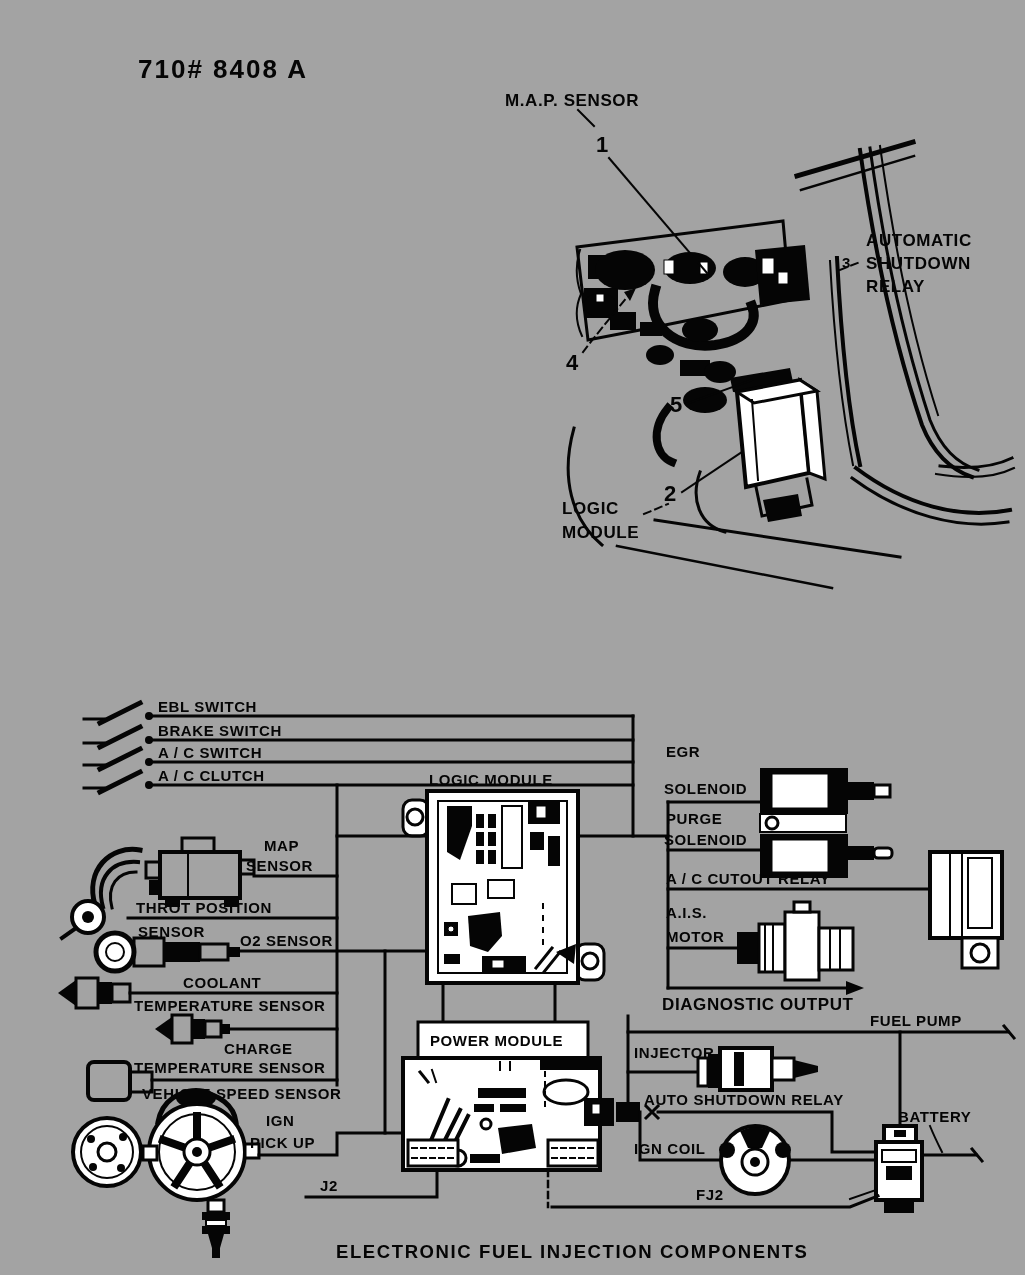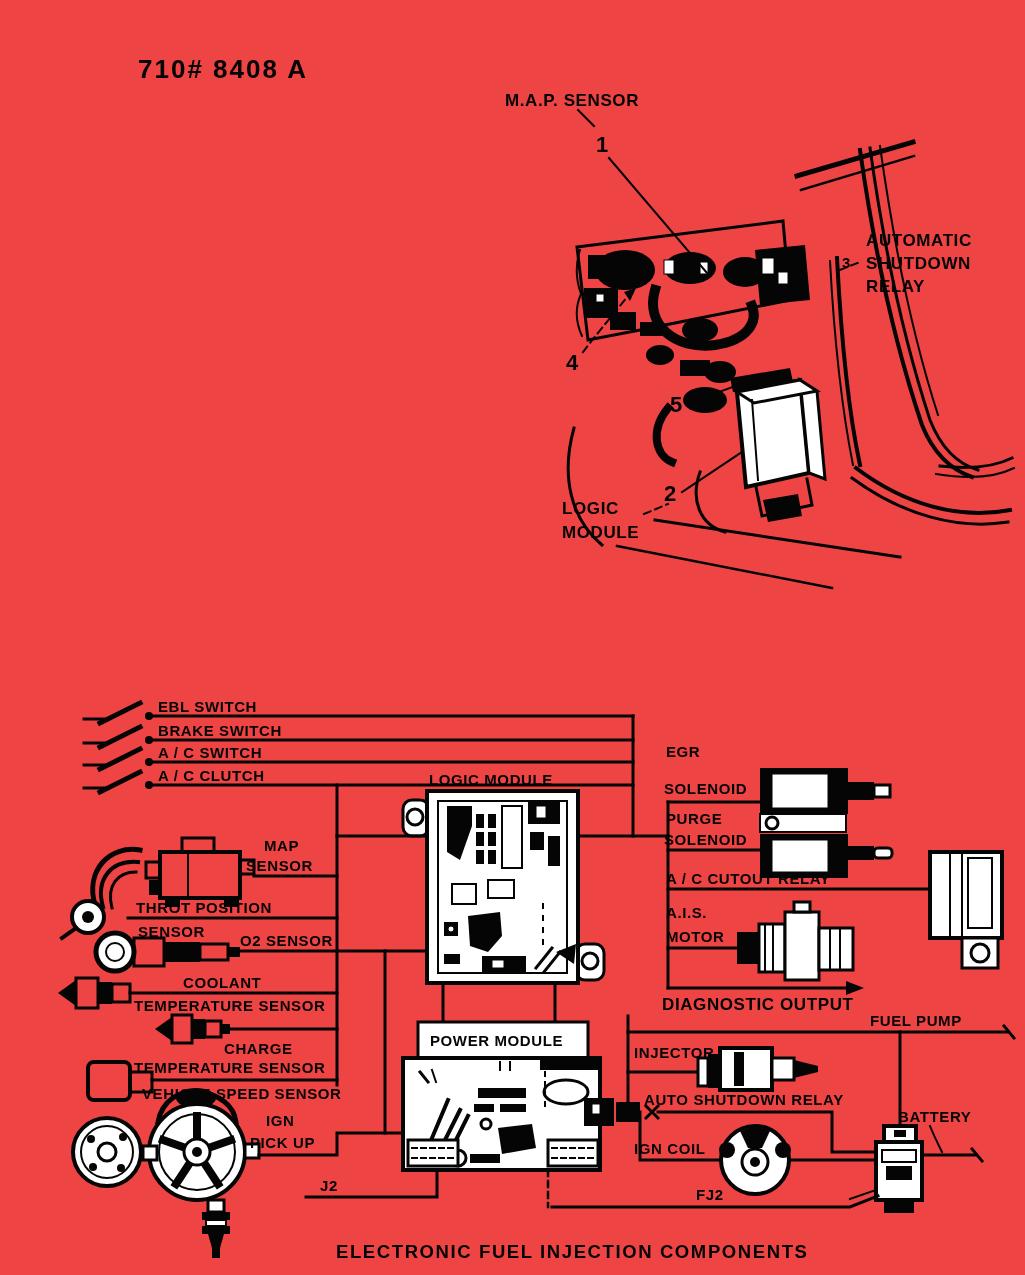--- a/index.html
+++ b/index.html
@@ -1,16 +1,16 @@
 <!DOCTYPE html>
 <html><head>
 <meta charset="utf-8">
 <style>
   html,body{margin:0;padding:0;background:#fff;}
-  #page{position:relative;width:1025px;height:1275px;background:#ef4444;overflow:hidden;}
+  #page{position:relative;width:1025px;height:1275px;background:#a3a3a3;overflow:hidden;}
   svg{position:absolute;left:0;top:0;}
   .tx{font-family:"Liberation Sans", sans-serif;font-weight:700;fill:#050505;letter-spacing:.6px;}.f15{font-size:15px}.f17{font-size:17px}
   .f22{font-size:22px}.f26{font-size:26px;letter-spacing:2px}
   .cap{font-size:18.5px;letter-spacing:1.6px}
   .ln{stroke:#050505;fill:none;stroke-linecap:square}
   .s2{stroke-width:2}.s25{stroke-width:2.5}.s3{stroke-width:3}.s4{stroke-width:4}
   .s5{stroke-width:5}.s8{stroke-width:8}.s10{stroke-width:10}
   .fk{fill:#050505;stroke:none}
   .wh{fill:#fff;stroke:#050505}
   .dash{stroke-dasharray:7 5}

